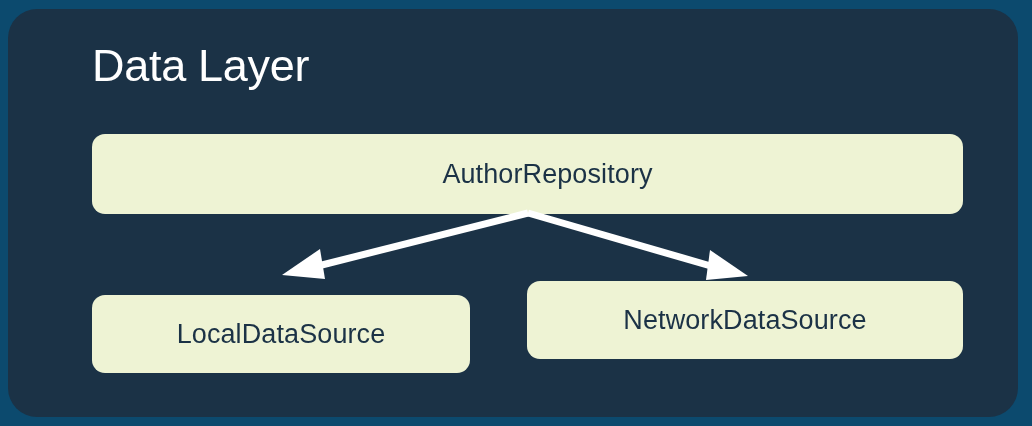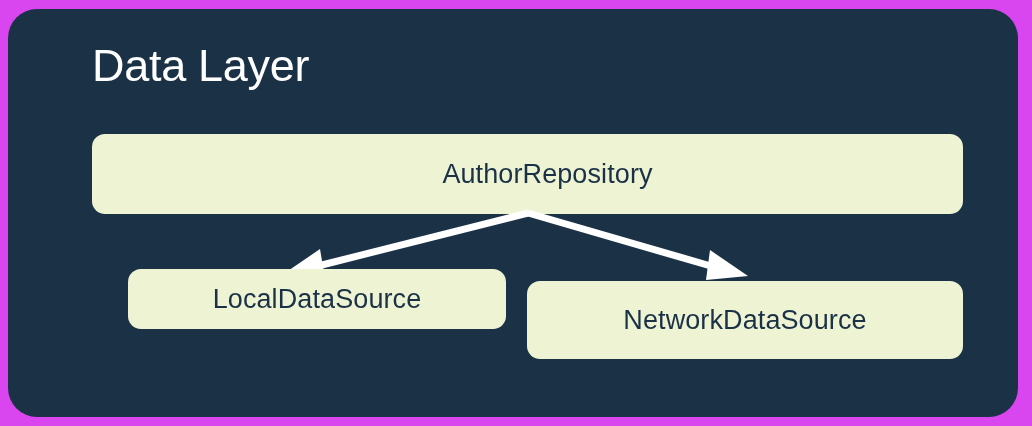--- a/index.html
+++ b/index.html
@@ -9,21 +9,21 @@
   }
   body {
     font-family: "Liberation Sans", sans-serif;
   }
 
   #diagram-root {
     position: relative;
     width: 1032px;
     height: 426px;
     overflow: hidden;
-    background: #d946ef;
+    background: #0c4a6e;
   }
 
   
   .layer-panel {
     position: absolute;
     left: 8px;
     top: 9px;
     width: 1010px;
     height: 408px;
     background: #1b3246;
@@ -64,24 +64,23 @@
 
   #node-author-repository {
     left: 92px;
     top: 134px;
     width: 871px;
     height: 80px;
     padding-left: 40px;
   }
   #node-local-data-source {
     left: 92px;
-    top: 269px;
+    top: 295px;
     width: 378px;
-    height: 60px;
-    margin-left: 36px;
+    height: 78px;
   }
   #node-network-data-source {
     left: 527px;
     top: 281px;
     width: 436px;
     height: 78px;
     text-align: center;
   }
 
   

